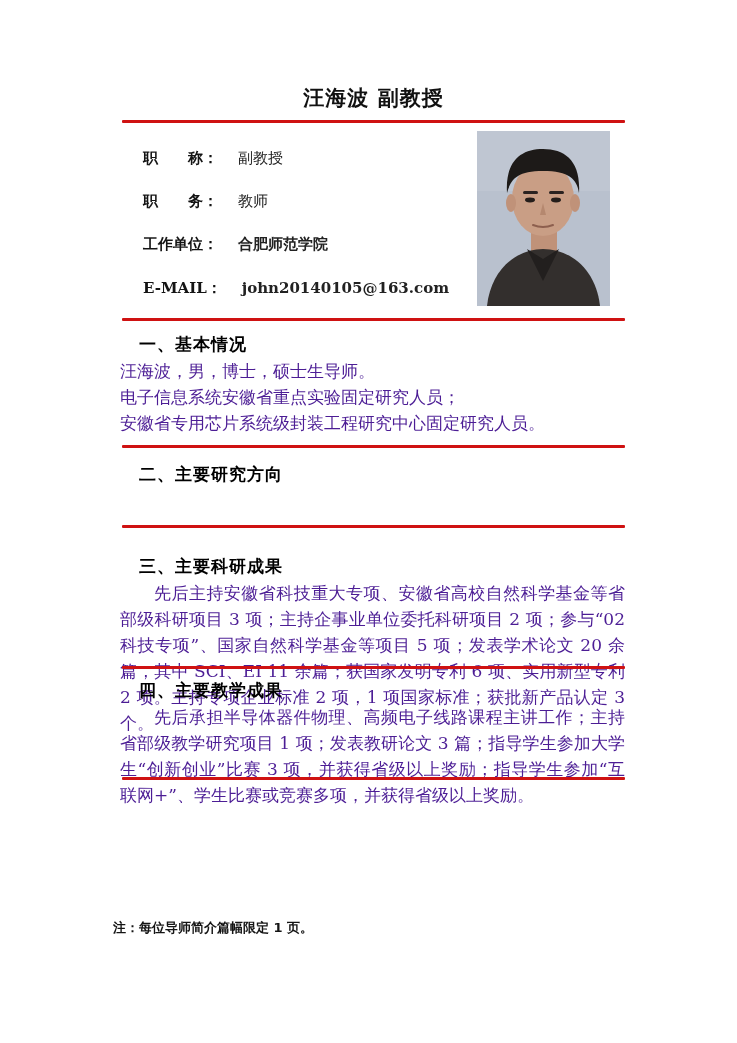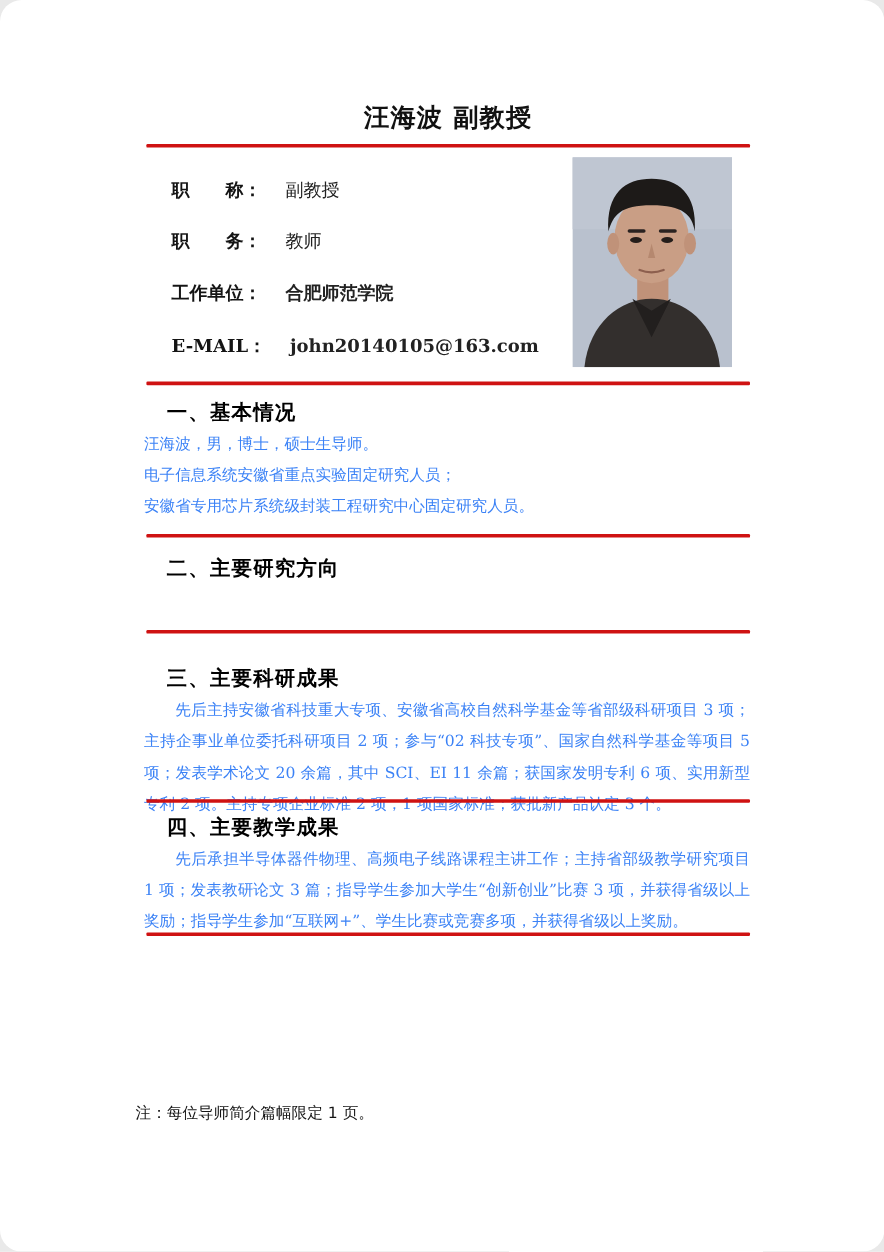--- a/index.html
+++ b/index.html
@@ -5,21 +5,20 @@
   html, body { margin: 0; padding: 0; background: #e9e9e9; }
   .page {
     position: relative;
     width: 737px;
     height: 1043px;
     margin: 0 auto;
     background: #ffffff;
     font-family: "DejaVu Sans", sans-serif;
     color: #1a1a1a;
     overflow: hidden;
-    border-radius: 18px;
   }
   .doc-title {
     position: absolute;
     left: 122px; top: 84px; width: 503px;
     text-align: center;
     font-family: "DejaVu Serif", serif;
     font-weight: bold;
     font-size: 21px;
     letter-spacing: 1px;
     color: #111;
@@ -73,33 +72,33 @@
     margin: 0 0 0 19px;
     font-size: 17px;
     line-height: 22px;
     font-weight: bold;
     color: #000000;
     letter-spacing: 1px;
   }
   .section .body {
     margin-top: 3px;
     font-family: "DejaVu Serif", serif;
-    font-size: 13px;
+    font-size: 17px;
     line-height: 26px;
-    color: #3b82f6;
+    color: #4c1d95;
     text-align: justify;
   }
   .section .body p { margin: 0; }
   .section.indented .body p { text-indent: 2em; }
 
   .doc-note {
     position: absolute;
     left: 113px; top: 919px;
     font-size: 13px;
-    font-weight: normal;
+    font-weight: bold;
     color: #141414;
     white-space: nowrap;
   }
 </style>
 </head>
 <body>
 
 <div class="page">
 
   <div class="doc-title">汪海波 副教授</div>

